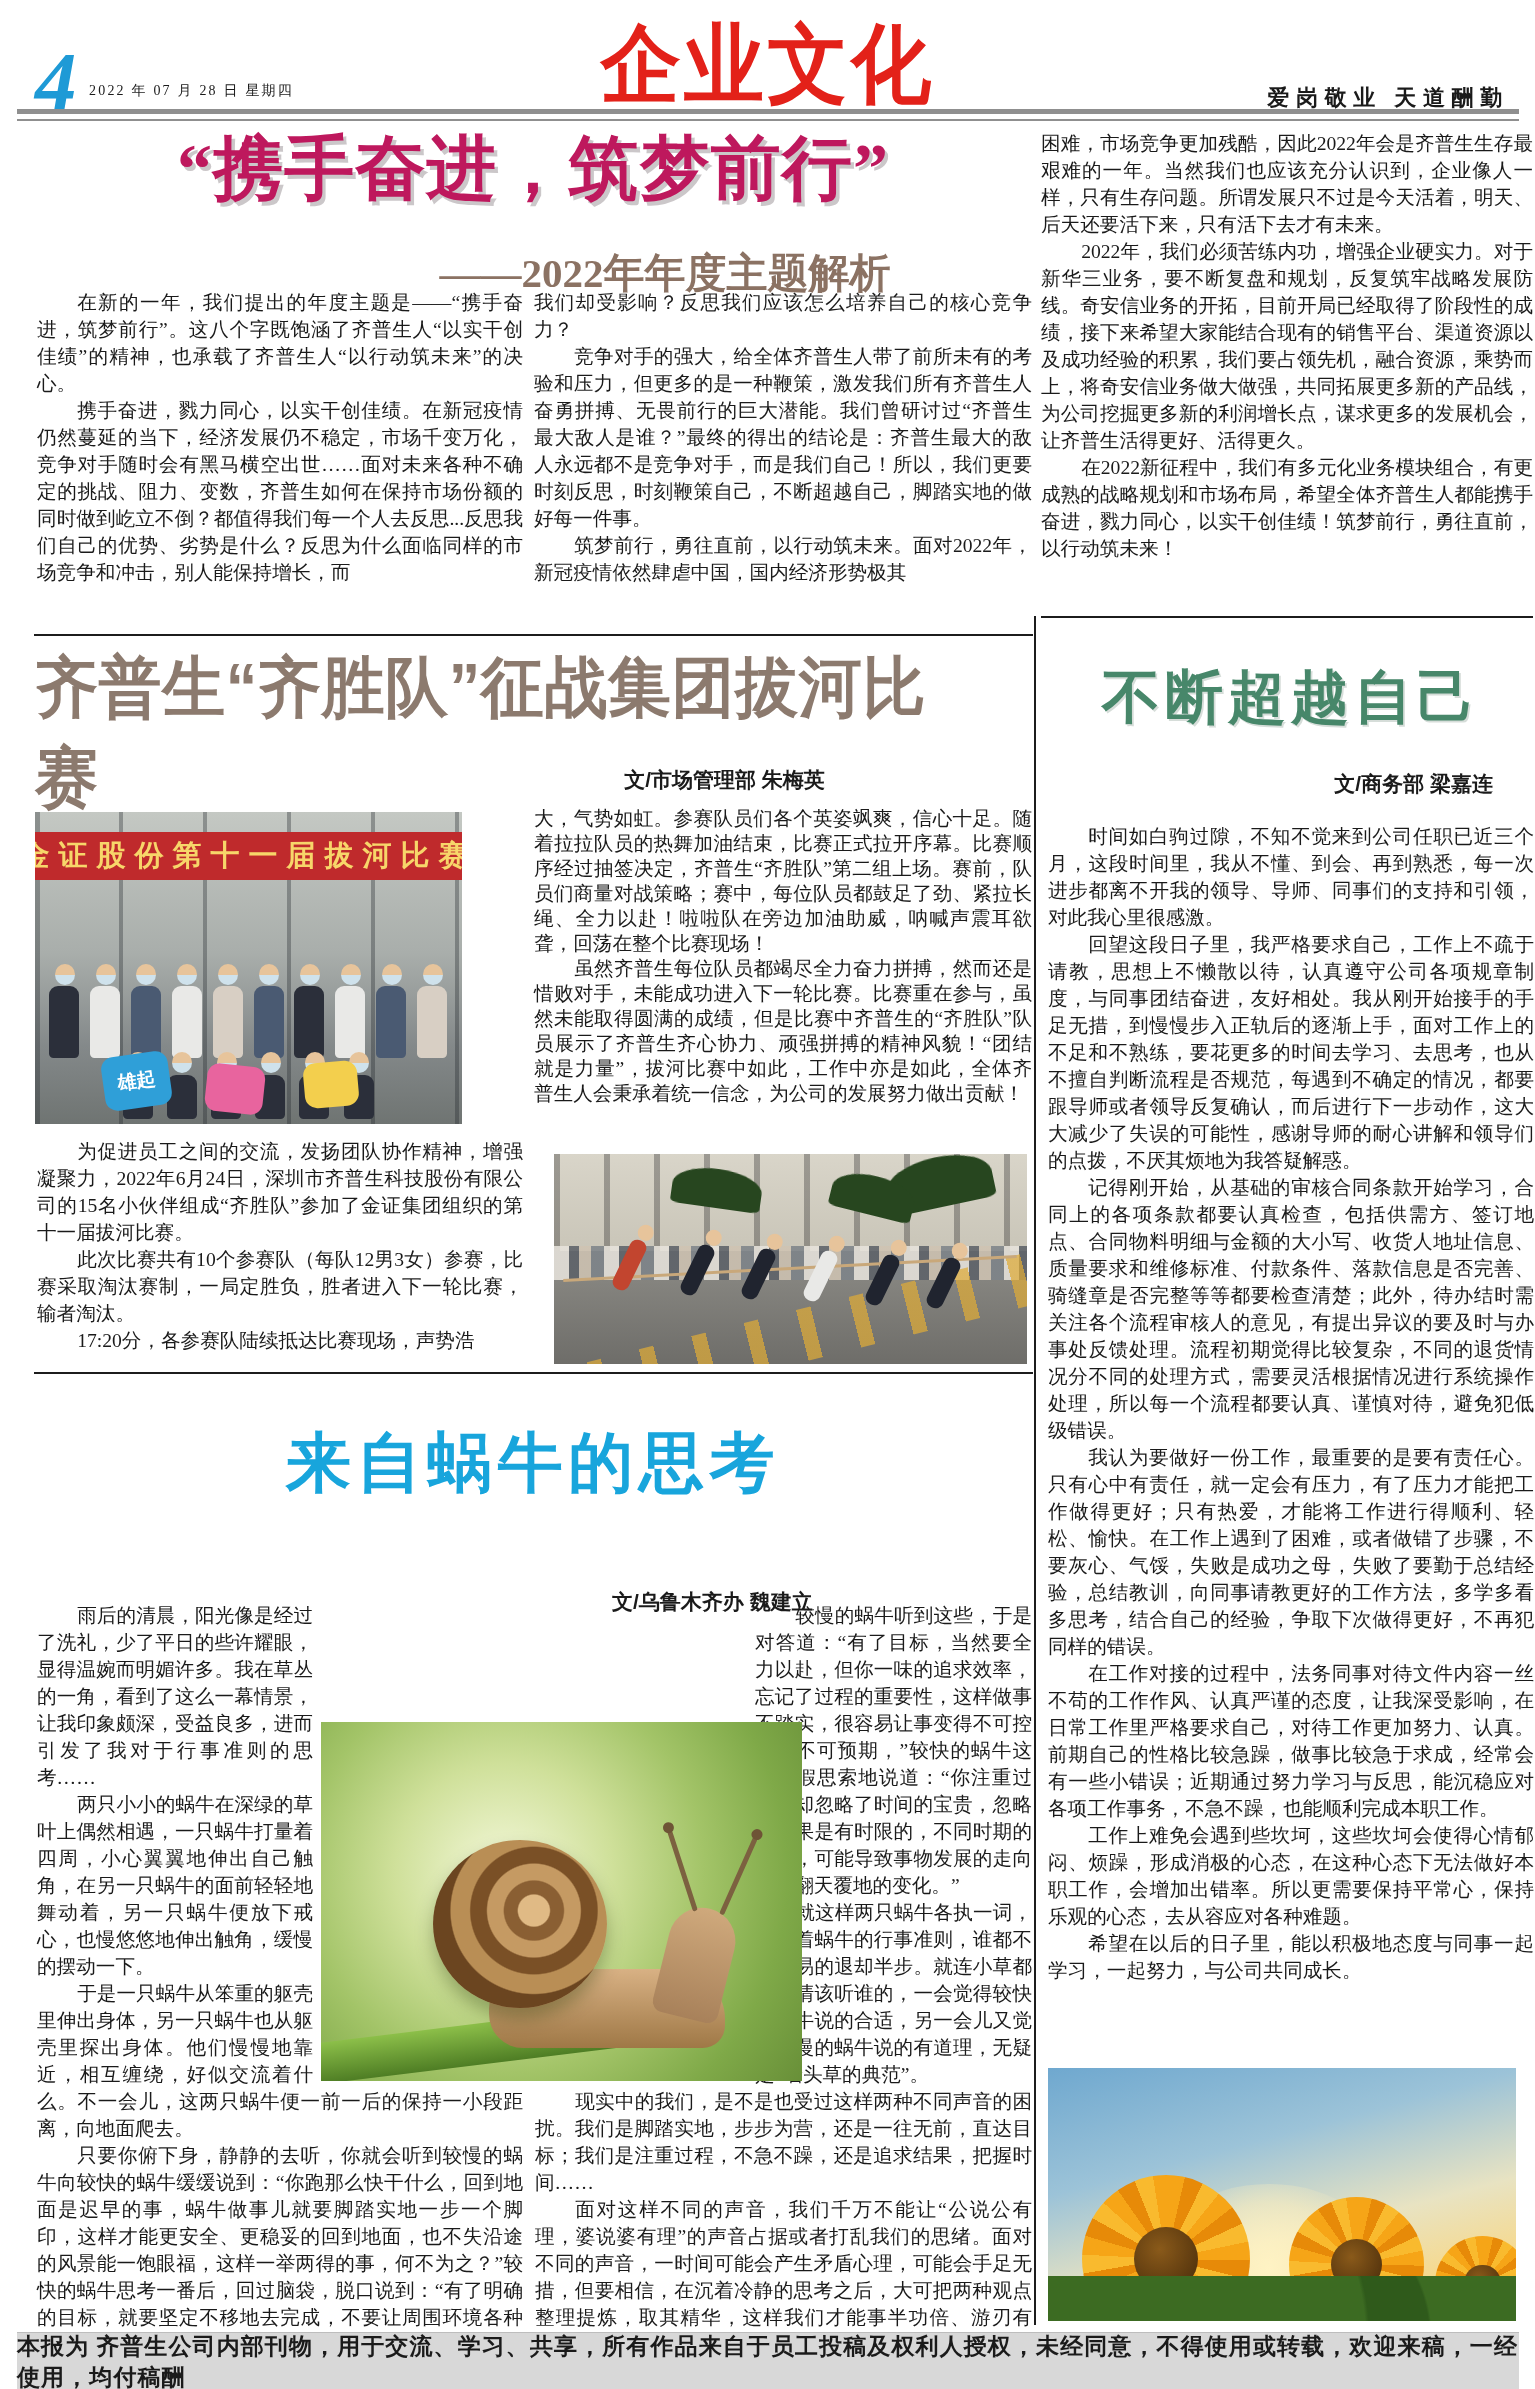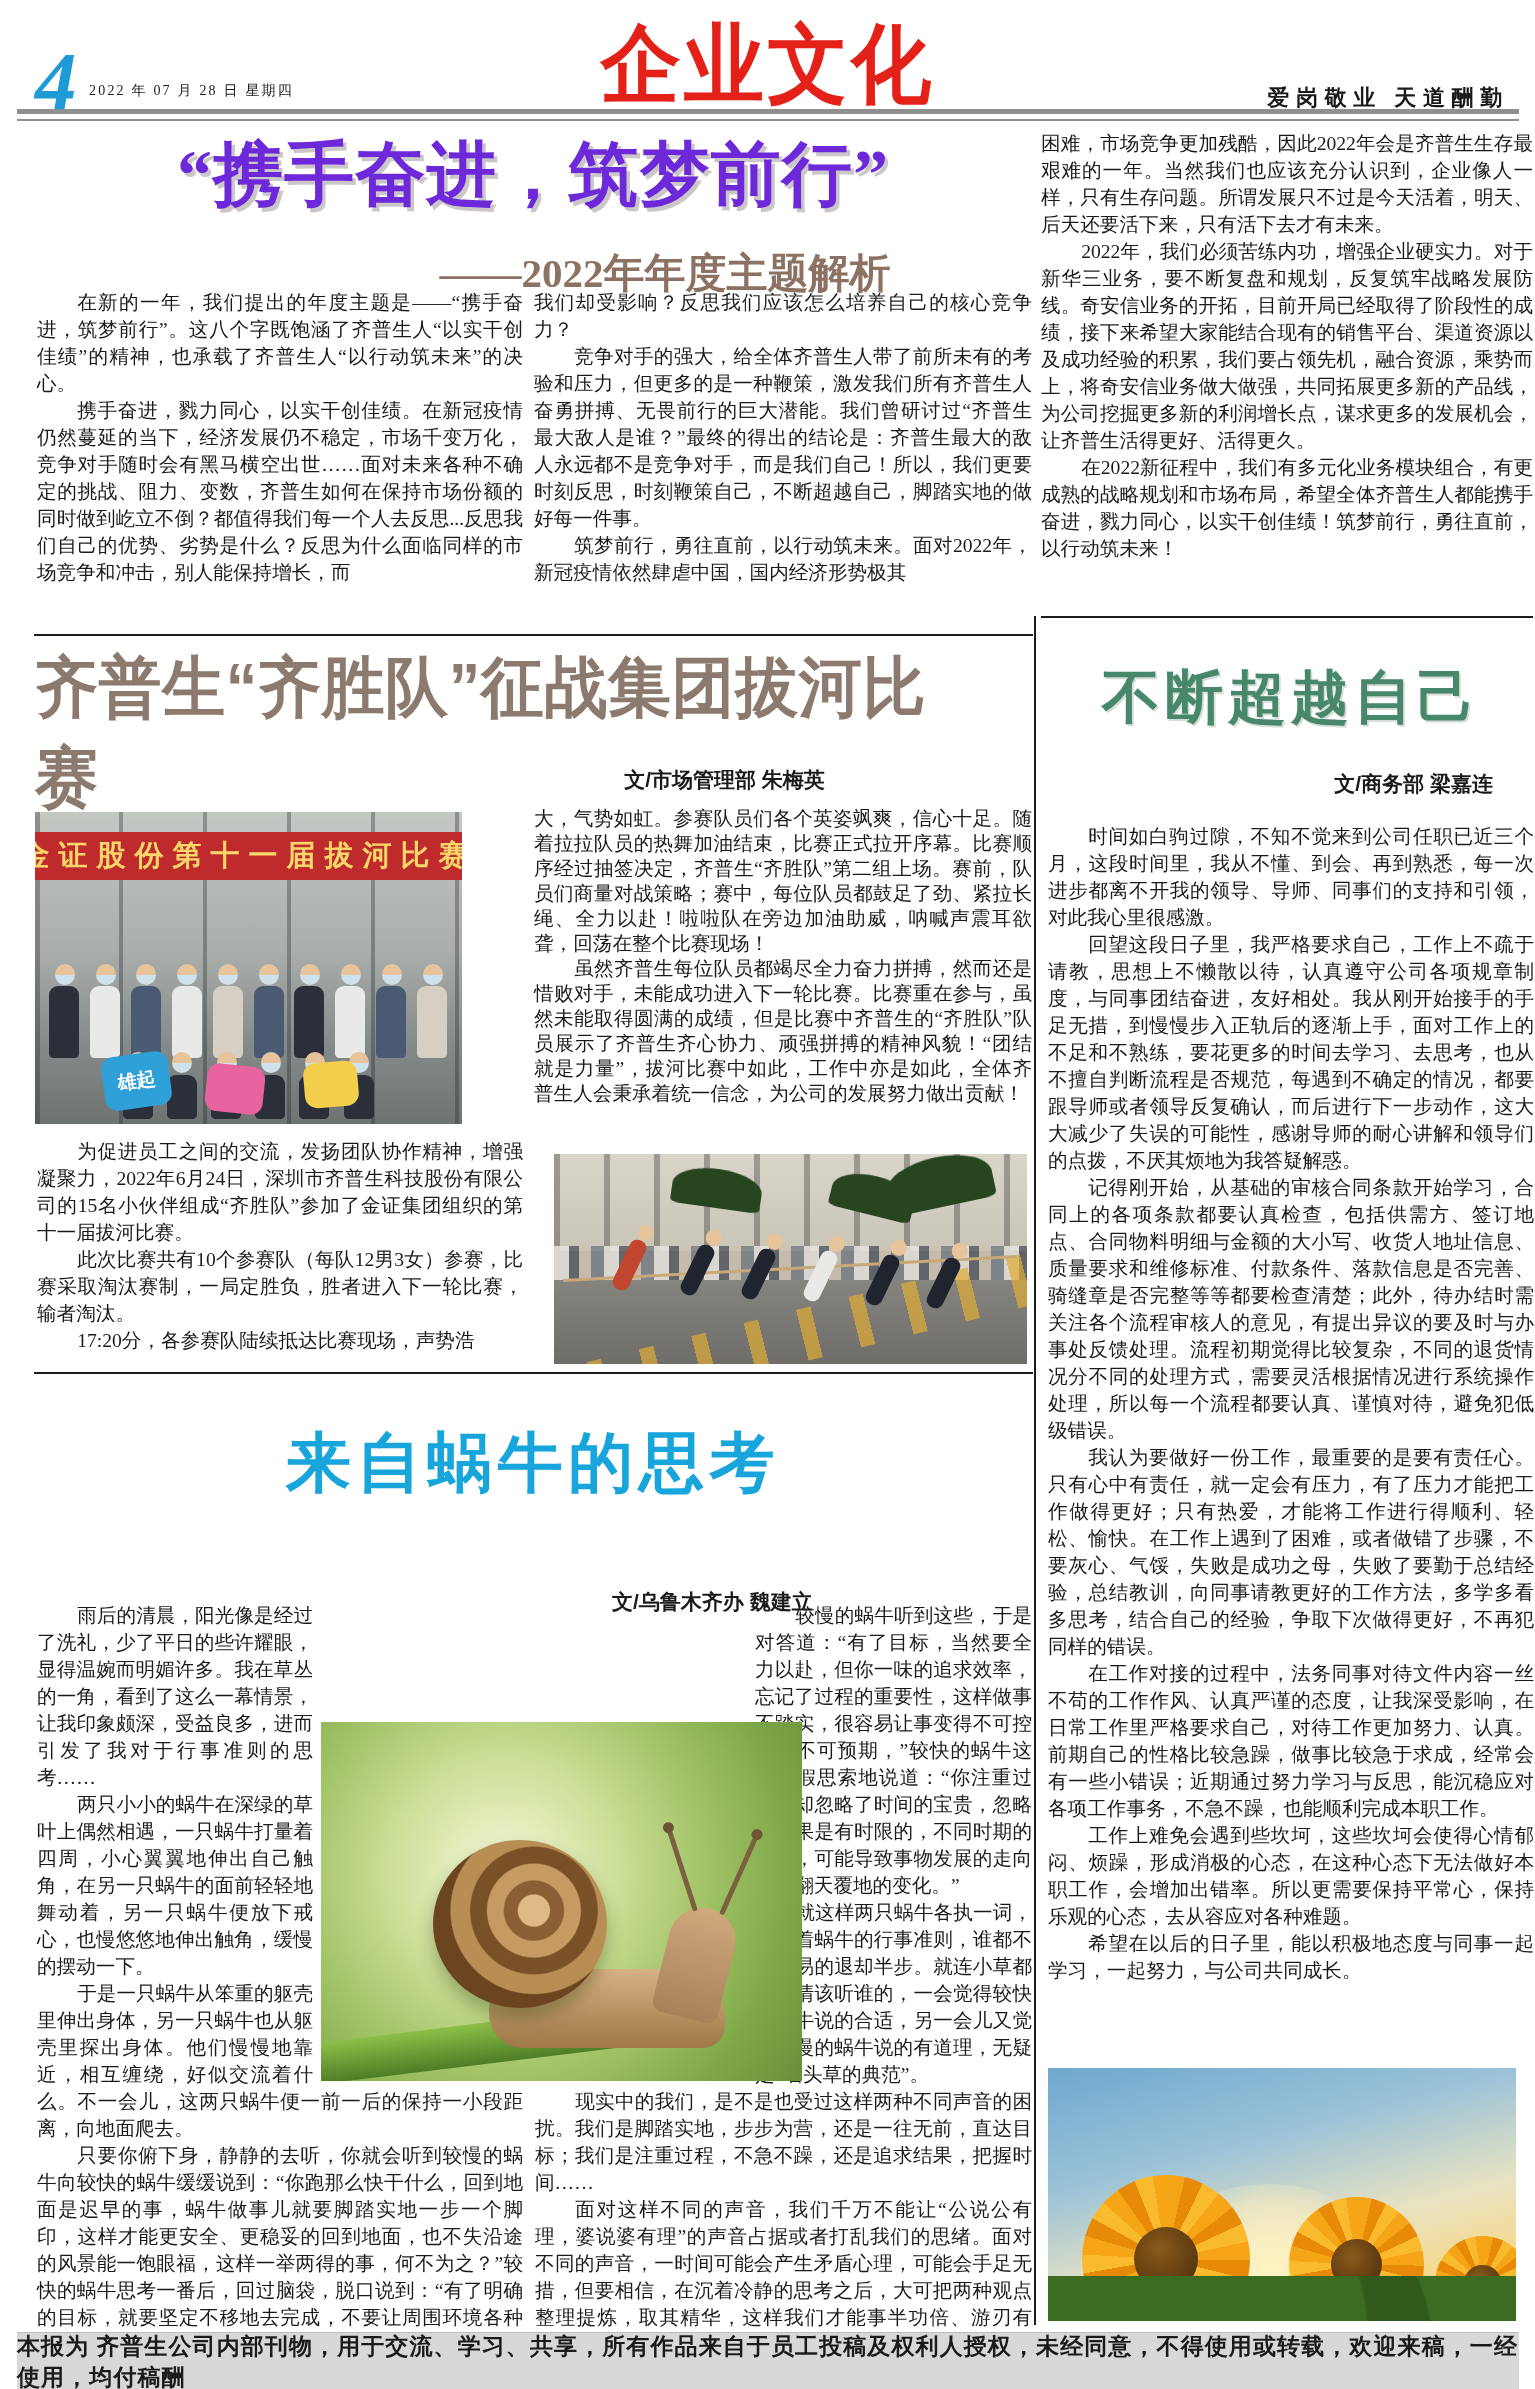--- a/index.html
+++ b/index.html
@@ -13,22 +13,22 @@
       font-weight:900;font-size:80px;color:#e32119;letter-spacing:3.4px;
       font-family:"Liberation Serif",serif;transform:scaleY(1.08);}
   .motto{right:26px;top:83px;font-size:22px;letter-spacing:6.7px;font-weight:600;}
   .hrule1{left:17px;top:109px;width:1502px;height:4.5px;background:#8f8f8f;}
   .hrule2{left:17px;top:119px;width:1502px;height:1.7px;background:#8f8f8f;}
   
   .art{font-size:19.6px;line-height:27px;text-align:justify;}
   .art p{margin:0;text-indent:2.05em;}
   .art p.cont{text-indent:0;}
   
-  .a1title{left:34px;top:128px;width:998px;text-align:center;font-weight:900;
-      font-size:70px;color:#6d28d9;letter-spacing:1.1px;
+  .a1title{left:34px;top:122px;width:998px;text-align:center;font-weight:900;
+      font-size:70px;color:#be185d;letter-spacing:1.1px;
       text-shadow:3.4px 3.9px 0 rgba(140,130,135,.45);}
   .a1sub{left:34px;top:246px;width:998px;text-align:center;font-weight:700;
       font-size:41px;color:#8b7263;transform:translateX(132px);}
   .a1c1{left:37px;top:289px;width:486px;}
   .a1c2{left:534px;top:289px;width:498px;}
   .a1c3{left:1041px;top:130px;width:492px;}
   .rule-l1{left:34px;top:634px;width:999px;height:2.2px;background:#1c1c1c;}
   .rule-r1{left:1041px;top:616px;width:492px;height:2.2px;background:#1c1c1c;}
   .vrule{left:1034px;top:616px;width:1.7px;height:1709px;background:#1c1c1c;}
   

